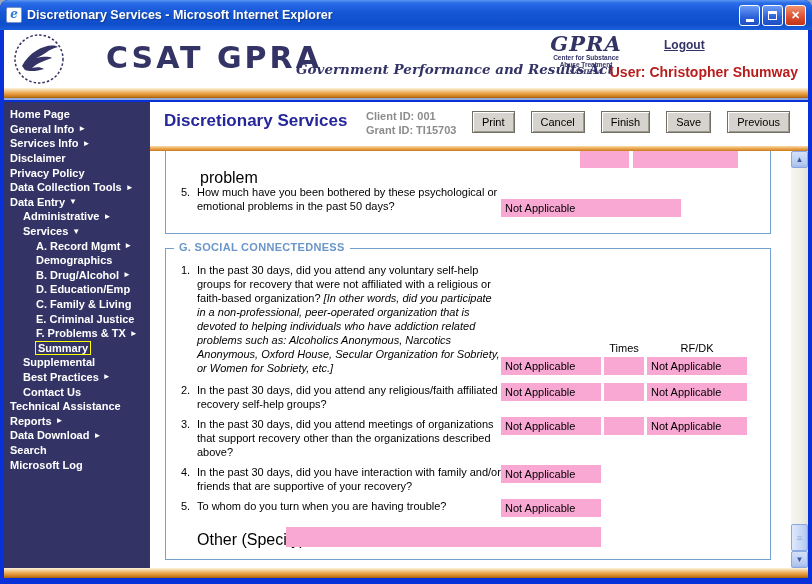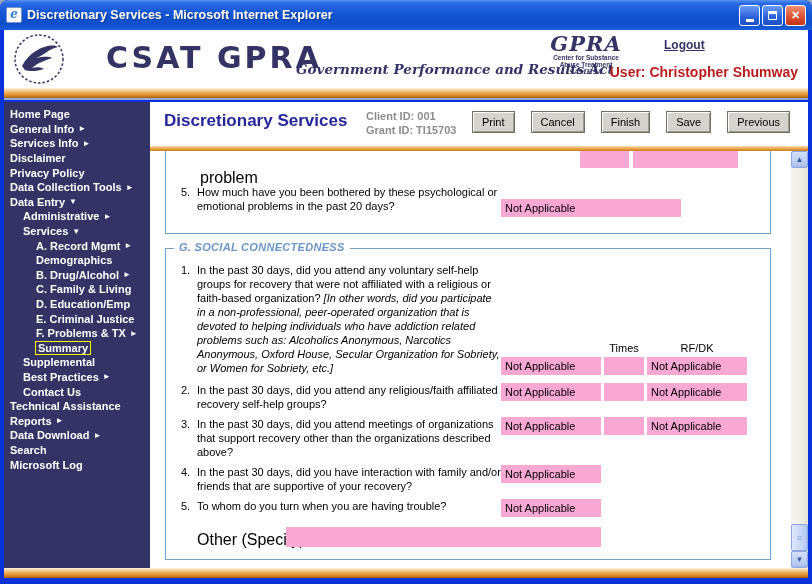--- a/index.html
+++ b/index.html
@@ -74,21 +74,21 @@
   .field { background:#f9a8d4; font-size:11px; color:#000; padding:1px 4px; height:18px; line-height:16px;
     overflow:hidden; white-space:nowrap; }
   .fA { position:absolute; left:414px; top:0; width:49px; height:17px; }
   .fB { position:absolute; left:467px; top:0; width:105px; height:17px; }
   .f-q5 { position:relative; margin-top:12px; padding-left:15px; }
   .f-q5 .q { width:330px; }
   .f-q5 .field { position:absolute; left:335px; top:14px; width:180px; }
 
   .fs-g { margin-top:14px; padding:14px 0 10px 15px; }
   .legend { position:absolute; top:-8px; left:8px; background:#fff; padding:0 5px;
-    color:#6a96c8; font-size:11px; font-weight:bold; letter-spacing:.3px;font-style:italic; }
+    color:#6a96c8; font-size:11px; font-weight:bold; letter-spacing:.3px; }
 
   .q { display:flex; font-size:11px; line-height:14px; color:#000; }
   .q .num { width:16px; flex-shrink:0; }
   .q .qtext { flex:1; }
   .note { font-style:italic; }
 
   .g-row { display:flex; margin-bottom:6px; }
   .g-row .q { width:320px; flex-shrink:0; }
   .g-row.end { align-items:flex-end; margin-bottom:8px; }
   .fields { display:flex; }
@@ -198,24 +198,24 @@
           <span class="sb-arrow">►</span>
         </div>
       <div class="sb-item lv2">
           <span class="sb-label">Demographics</span>
         </div>
       <div class="sb-item lv2">
           <span class="sb-label">B. Drug/Alcohol</span>
           <span class="sb-arrow">►</span>
         </div>
       <div class="sb-item lv2">
+          <span class="sb-label">D. Education/Emp</span>
+        </div>
+      <div class="sb-item lv2">
           <span class="sb-label">C. Family &amp; Living</span>
-        </div>
-      <div class="sb-item lv2">
-          <span class="sb-label">D. Education/Emp</span>
         </div>
       <div class="sb-item lv2">
           <span class="sb-label">E. Criminal Justice</span>
         </div>
       <div class="sb-item lv2">
           <span class="sb-label">F. Problems &amp; TX</span>
           <span class="sb-arrow">►</span>
         </div>
       <div class="sb-item lv2 hl">
           <span class="sb-label">Summary</span>
@@ -271,21 +271,21 @@
 
           <div class="fs fs-partial">
             <div class="f-row1">
               <span class="lbl">problem</span>
               <span class="field fA"></span>
               <span class="field fB"></span>
             </div>
             <div class="f-q5">
               <div class="q">
                 <span class="num">5.</span>
-                <span class="qtext">How much have you been bothered by these psychological or emotional problems in the past 20 days?</span>
+                <span class="qtext">How much have you been bothered by these psychological or emotional problems in the past 50 days?</span>
               </div>
               <span class="field">Not Applicable</span>
             </div>
           </div>
 
           <div class="fs fs-g">
             <span class="legend">G. SOCIAL CONNECTEDNESS</span>
 
             <div class="g-row end">
               <div class="q">

